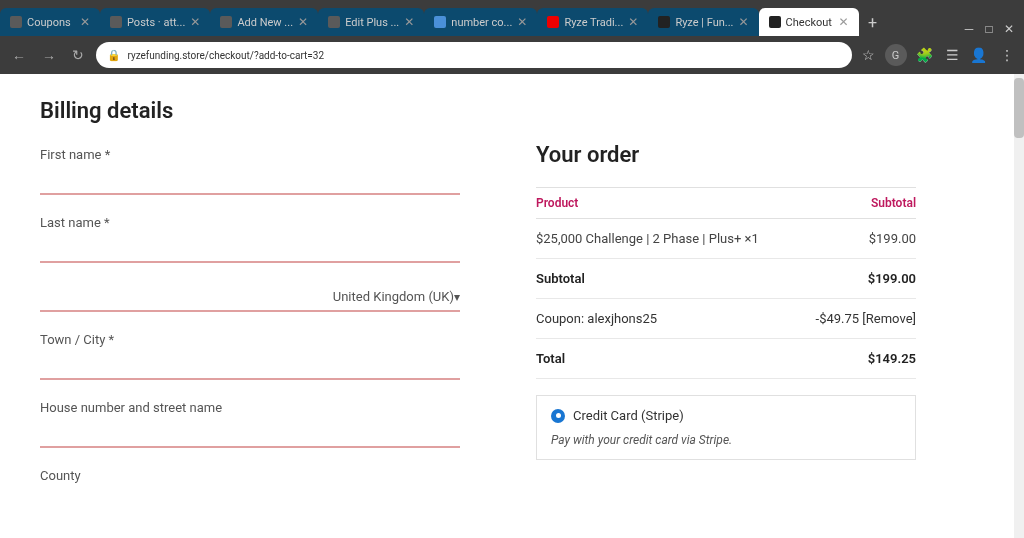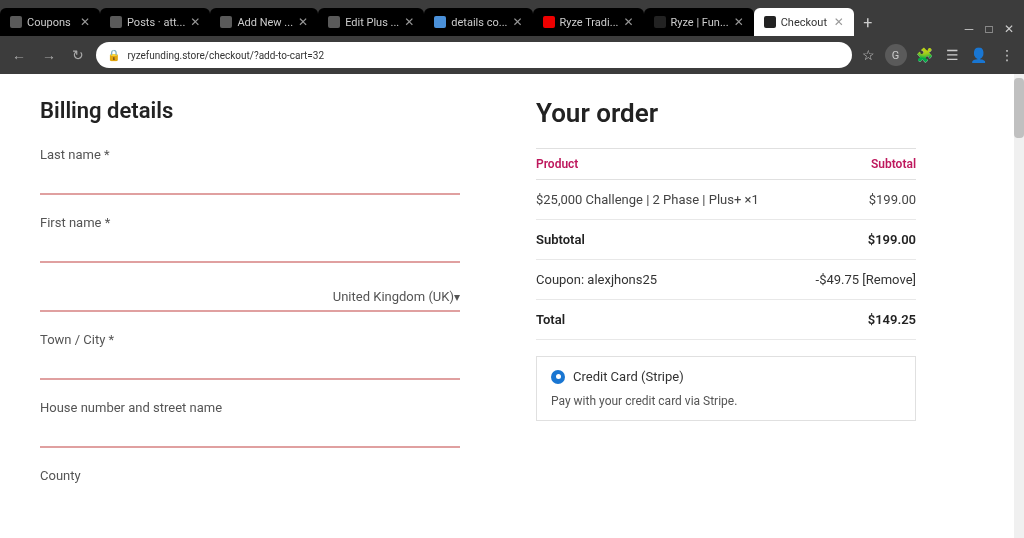--- a/index.html
+++ b/index.html
@@ -29,21 +29,21 @@
       height: 36px;
       gap: 0;
       flex-shrink: 0;
     }
 
     .tab {
       display: flex;
       align-items: center;
       padding: 0 10px;
       height: 28px;
-      background: #000000;
+      background: #0c4a6e;
       border-radius: 6px 6px 0 0;
       font-size: 11px;
       color: #ccc;
       gap: 5px;
       min-width: 100px;
       max-width: 140px;
       position: relative;
       cursor: pointer;
       flex-shrink: 0;
     }
@@ -257,24 +257,25 @@
       font-size: 12px;
     }
 
     
     .order-section {
       width: 380px;
       flex-shrink: 0;
     }
 
     .order-title {
-      font-size: 26px;
+      font-size: 22px;
       font-weight: 600;
       color: #222;
       margin-bottom: 20px;
+      margin-top: 44px;
     }
 
     .order-table {
       width: 100%;
       border-collapse: collapse;
     }
 
     .order-table th {
       text-align: left;
       font-size: 12px;
@@ -349,20 +350,21 @@
 
     .payment-label {
       font-size: 13px;
       color: #333;
     }
 
     .payment-desc {
       font-size: 12px;
       color: #555;
       margin-top: 4px;
+      font-style: italic;
     }
   </style>
 </head>
 <body>
 
 <div class="browser-chrome">
 
   <div class="tab-bar">
     <div class="tab">
       <div class="tab-favicon" style="background:#5a5a5a;"></div>
@@ -379,21 +381,21 @@
       <span class="tab-title">Add New ...</span>
       <span class="tab-close">✕</span>
     </div>
     <div class="tab">
       <div class="tab-favicon" style="background:#5a5a5a;"></div>
       <span class="tab-title">Edit Plus ...</span>
       <span class="tab-close">✕</span>
     </div>
     <div class="tab">
       <div class="tab-favicon" style="background:#4a90d9;"></div>
-      <span class="tab-title">details co...</span>
+      <span class="tab-title">number co...</span>
       <span class="tab-close">✕</span>
     </div>
     <div class="tab">
       <div class="tab-favicon" style="background:#e00;"></div>
       <span class="tab-title">Ryze Tradi...</span>
       <span class="tab-close">✕</span>
     </div>
     <div class="tab">
       <div class="tab-favicon" style="background:#222;"></div>
       <span class="tab-title">Ryze | Fun...</span>
@@ -430,26 +432,26 @@
     </div>
   </div>
 
   <div class="page-content">
     <div class="page-inner">
 
       <div class="billing-section">
         <h2 class="billing-title">Billing details</h2>
 
         <div class="form-group">
+          <label class="form-label">First name *</label>
+          <input class="form-input" type="text" style="">
+        </div>
+
+        <div class="form-group">
           <label class="form-label">Last name *</label>
-          <input class="form-input" type="text" style="">
-        </div>
-
-        <div class="form-group">
-          <label class="form-label">First name *</label>
           <input class="form-input" type="text" style="">
         </div>
 
         <div class="form-group">
           <div class="form-select-row">
             <span class="form-select-label">United Kingdom (UK)</span>
             <span class="form-select-arrow">▾</span>
           </div>
         </div>
 

